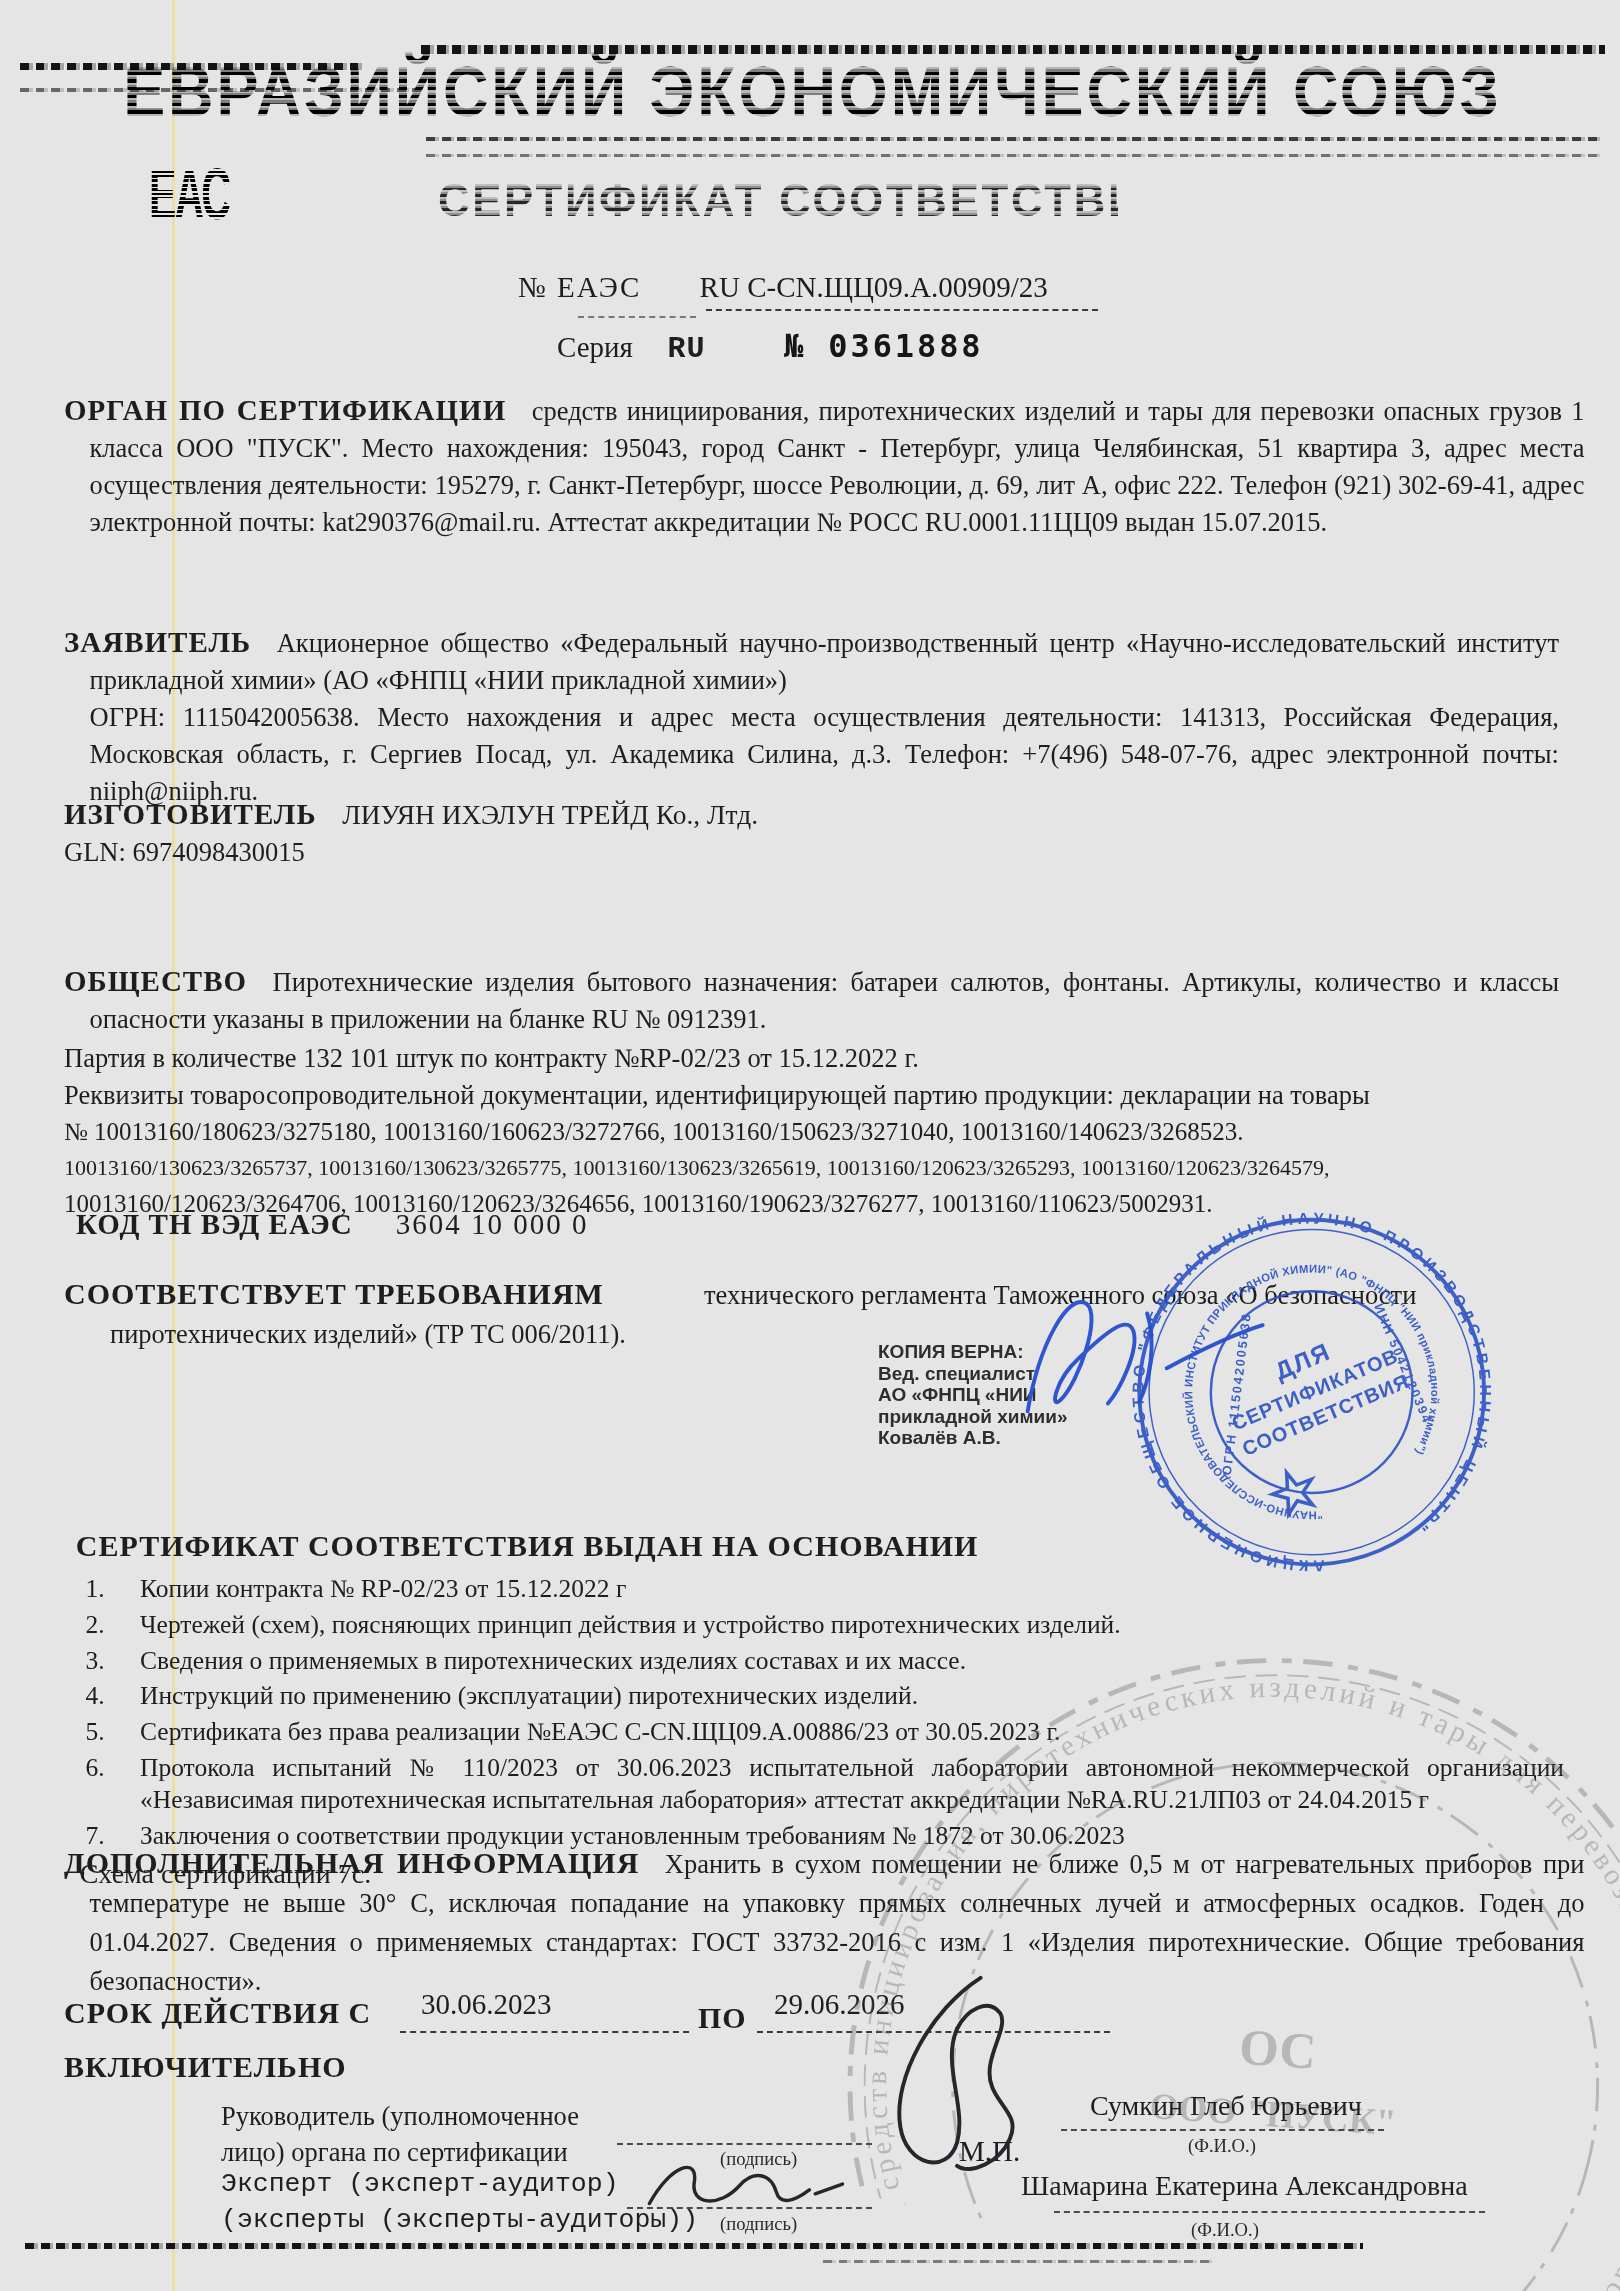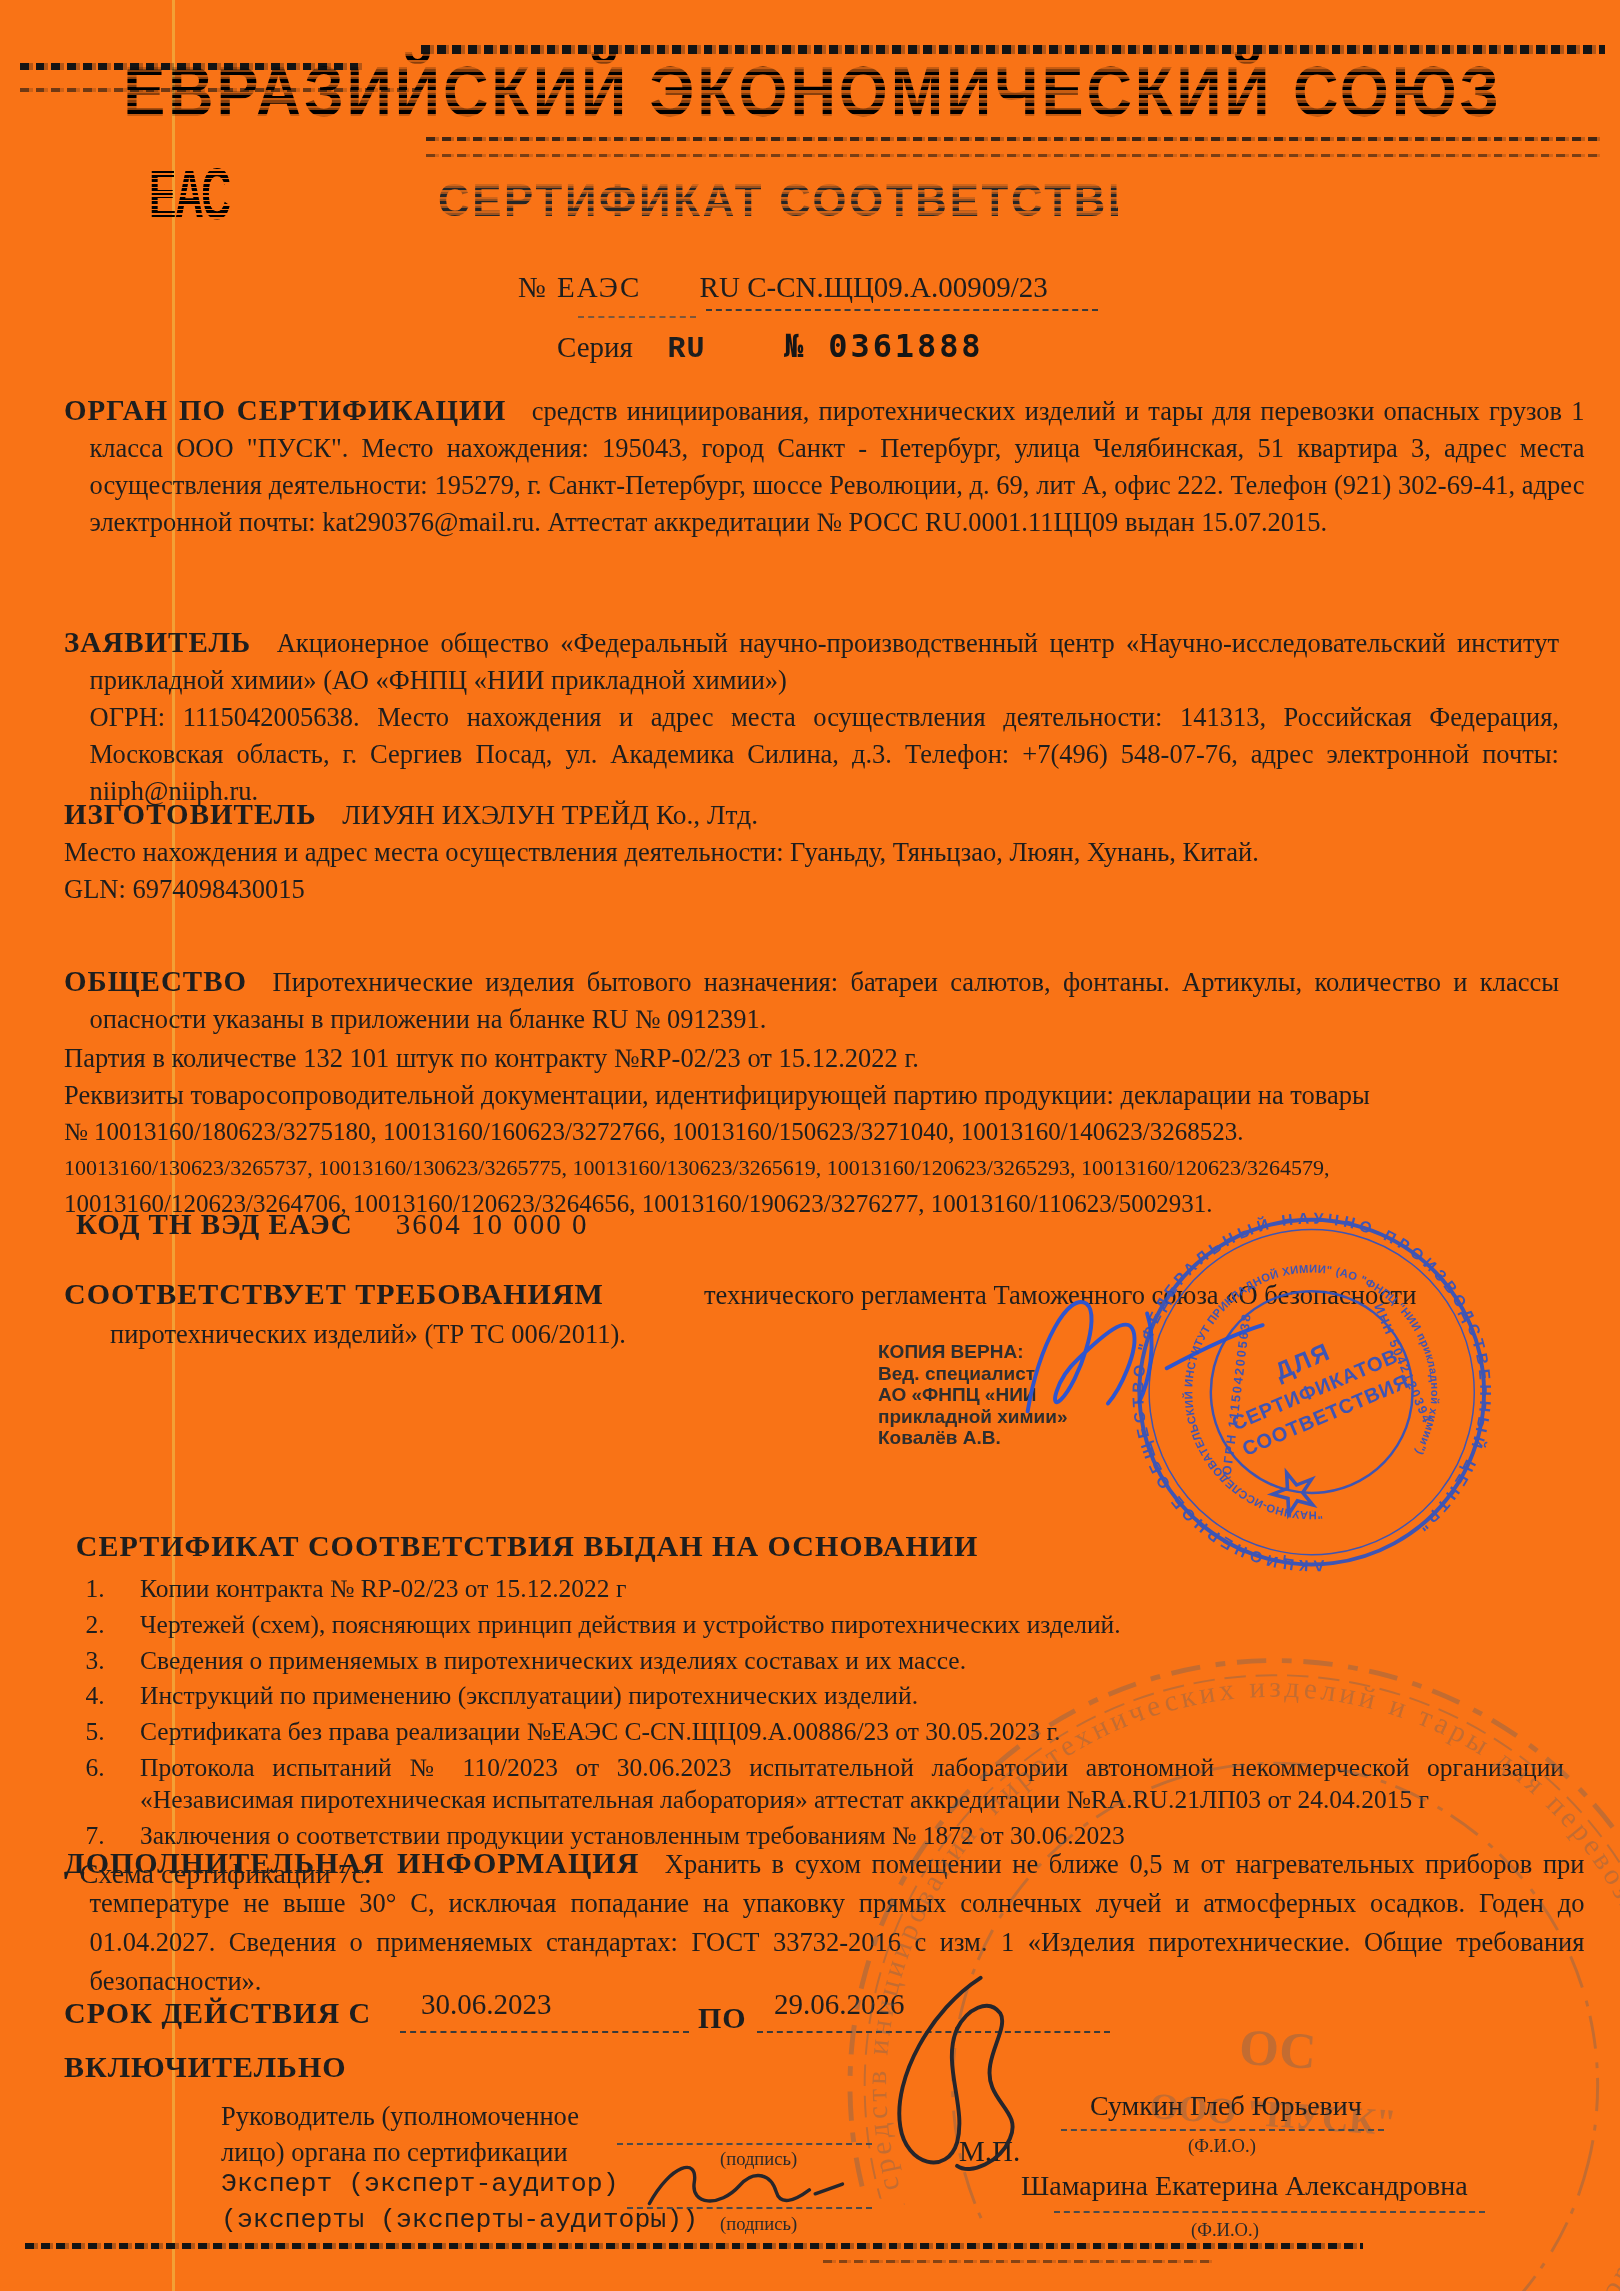--- a/index.html
+++ b/index.html
@@ -1,16 +1,16 @@
 <!DOCTYPE html>
 <html><head>
 <meta charset="utf-8">
 <style>
   html,body{margin:0;padding:0;background:#888;}
-  .page{position:relative;width:1620px;height:2292px;margin:0 auto;background:#f97316;
+  .page{position:relative;width:1620px;height:2292px;margin:0 auto;background:#e5e5e5;
         overflow:hidden;font-family:"Liberation Serif","DejaVu Serif",serif;color:#1e1e1e;}
   .abs{position:absolute;}
   
   .er{-webkit-mask-image:repeating-linear-gradient(0deg,transparent 0 1.5px,#000 1.5px 4.4px);
       mask-image:repeating-linear-gradient(0deg,transparent 0 1.5px,#000 1.5px 4.4px);}
   .er2{-webkit-mask-image:repeating-linear-gradient(0deg,rgba(0,0,0,.2) 0 2px,#000 2px 4.9px,rgba(0,0,0,.45) 4.9px 6.9px);
        mask-image:repeating-linear-gradient(0deg,rgba(0,0,0,.2) 0 2px,#000 2px 4.9px,rgba(0,0,0,.45) 4.9px 6.9px);}
   .rule{background:#141414;
         -webkit-mask-image:repeating-linear-gradient(90deg,#000 0 8.8px,rgba(0,0,0,.3) 8.8px 12.7px,transparent 12.7px 15.7px);
         mask-image:repeating-linear-gradient(90deg,#000 0 8.8px,rgba(0,0,0,.3) 8.8px 12.7px,transparent 12.7px 15.7px);}
@@ -92,21 +92,20 @@
     <div class="para hang">
       <span class="h1 gapR">ЗАЯВИТЕЛЬ</span><span>Акционерное общество «Федеральный научно-производственный центр «Научно-исследовательский институт прикладной химии» (АО «ФНПЦ «НИИ прикладной химии»)</span>
     </div>
     <div class="para" style="padding-left:25.5px;">ОГРН: 1115042005638. Место нахождения и адрес места осуществления деятельности: 141313, Российская Федерация, Московская область, г. Сергиев Посад, ул. Академика Силина, д.3. Телефон: +7(496) 548-07-76, адрес электронной почты: niiph@niiph.ru.</div>
   </div>
 
   <div class="abs" style="left:64px;top:796px;width:1495px;">
     <div class="para">
       <span class="h1 gapR">ИЗГОТОВИТЕЛЬ</span><span style="font-size:27.4px;">ЛИУЯН ИХЭЛУН ТРЕЙД Ко., Лтд.</span>
     </div>
-    <div class="para">Место нахождения и адрес места осуществления деятельности: Гуаньду, Тяньцзао, Люян, Хунань, Китай.</div>
     <div class="para">GLN: 6974098430015</div>
   </div>
 
   <div class="abs" style="left:64px;top:963px;width:1495px;">
     <div class="para hang" style="margin-bottom:2px;">
       <span class="h1 gapR">ОБЩЕСТВО</span><span>Пиротехнические изделия бытового назначения: батареи салютов, фонтаны. Артикулы, количество и классы опасности указаны в приложении на бланке RU № 0912391.</span>
     </div>
     <div class="para">Партия в количестве 132 101 штук по контракту №RP-02/23 от 15.12.2022 г.</div>
     <div class="para">Реквизиты товаросопроводительной документации, идентифицирующей партию продукции: декларации на товары</div>
     <div class="small-docs">№ 10013160/180623/3275180, 10013160/160623/3272766, 10013160/150623/3271040, 10013160/140623/3268523.</div>

